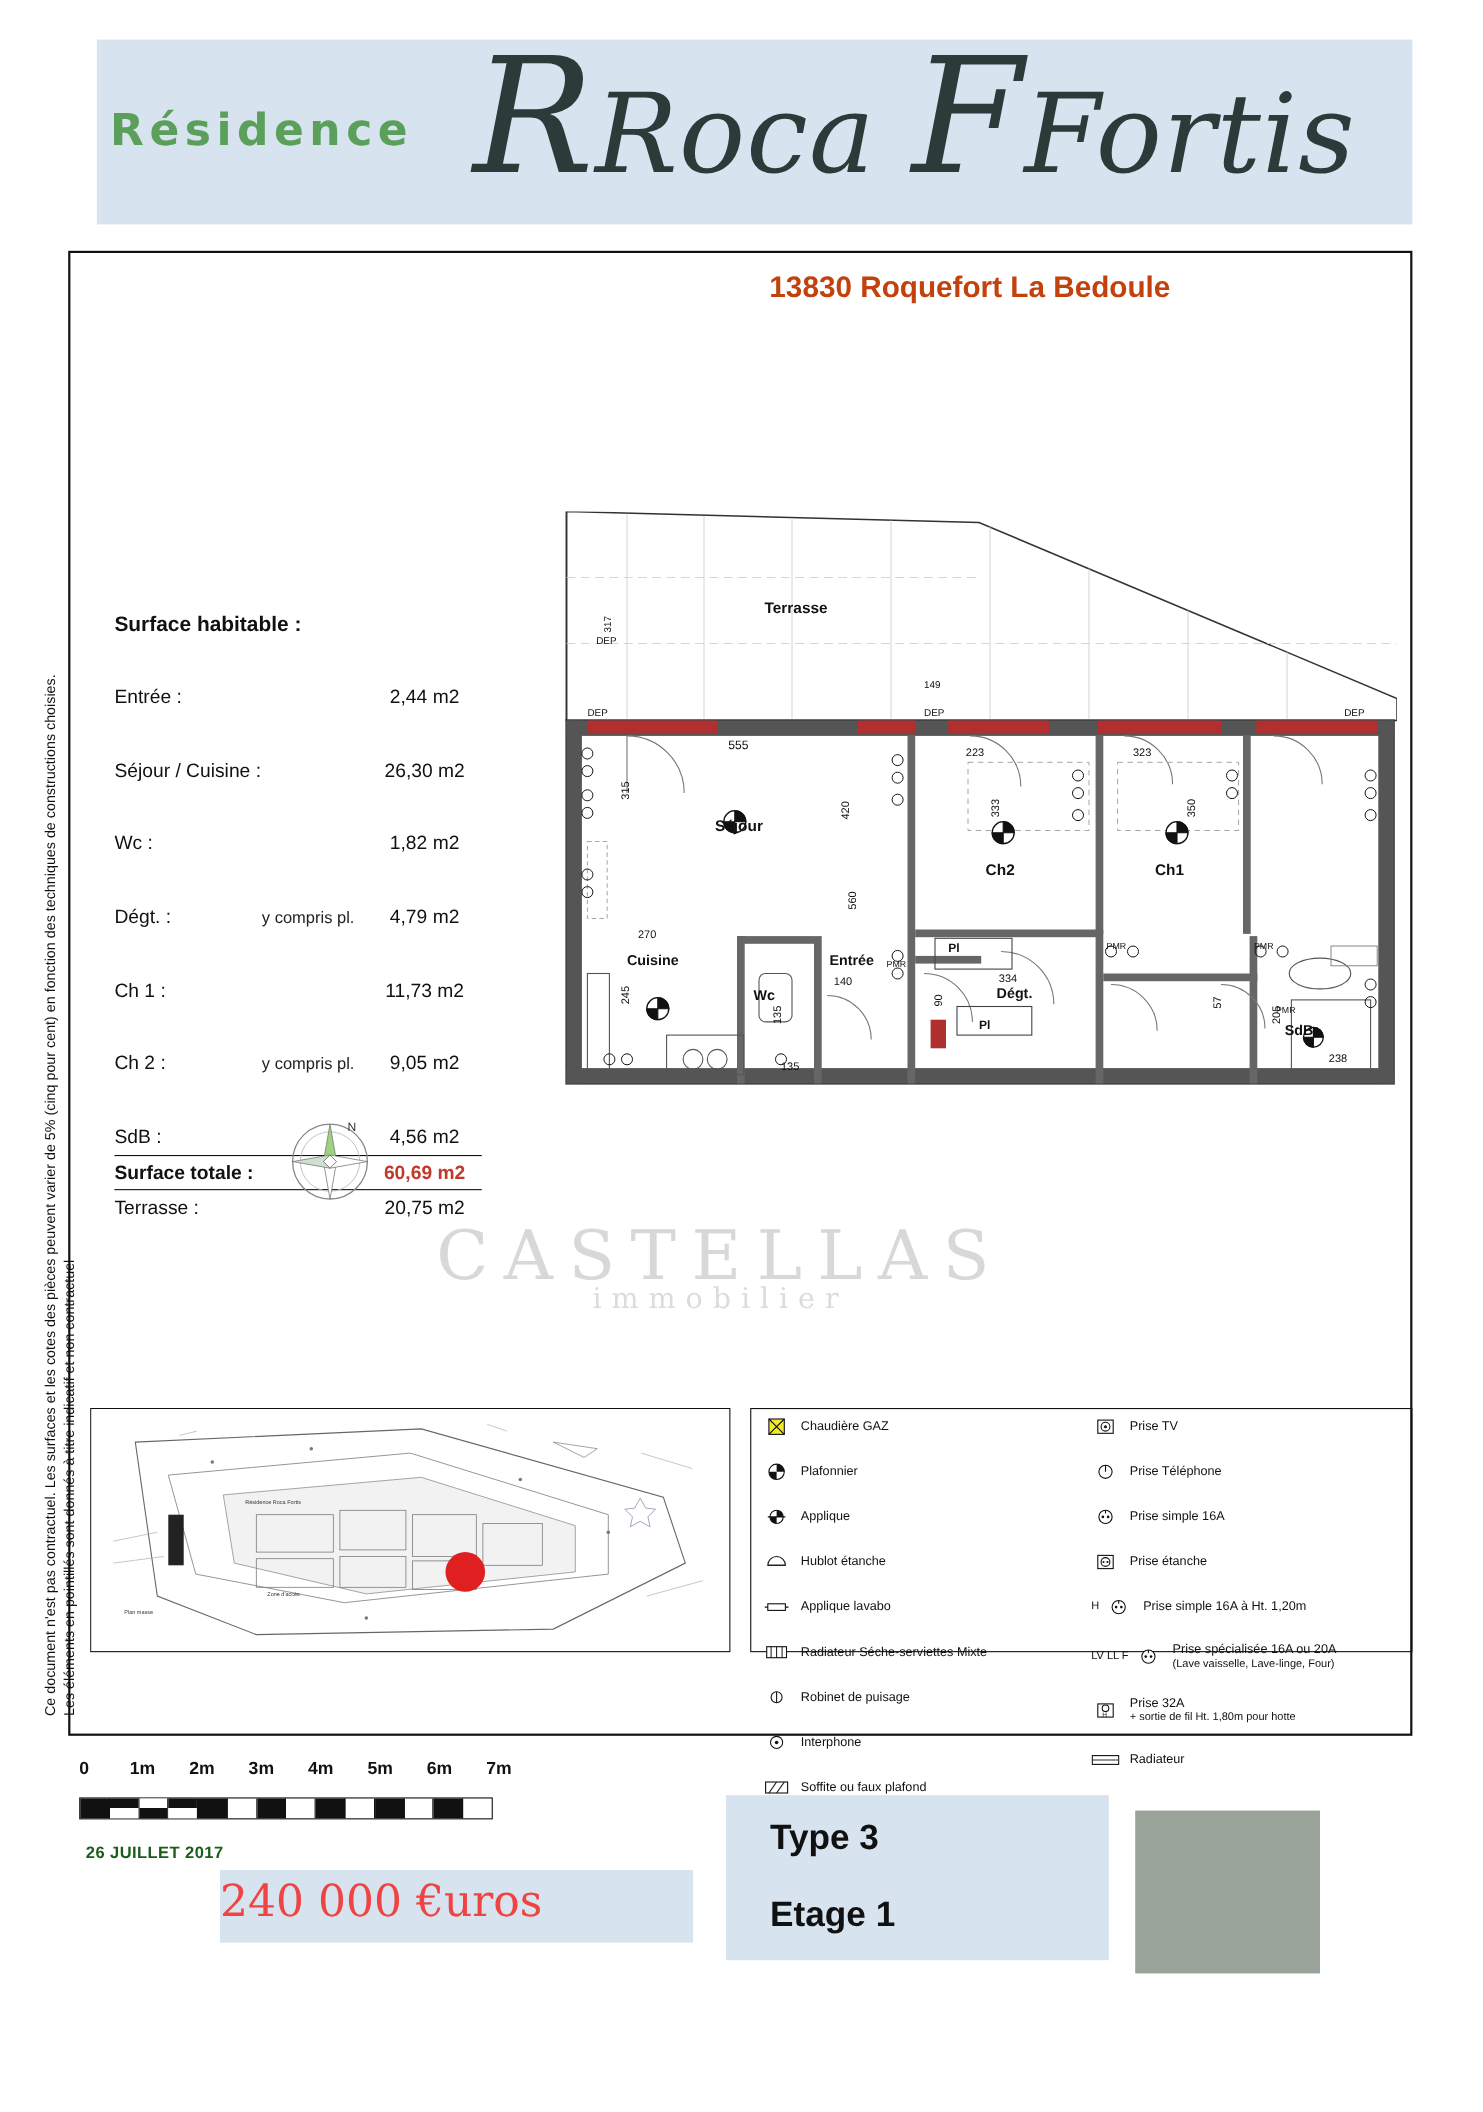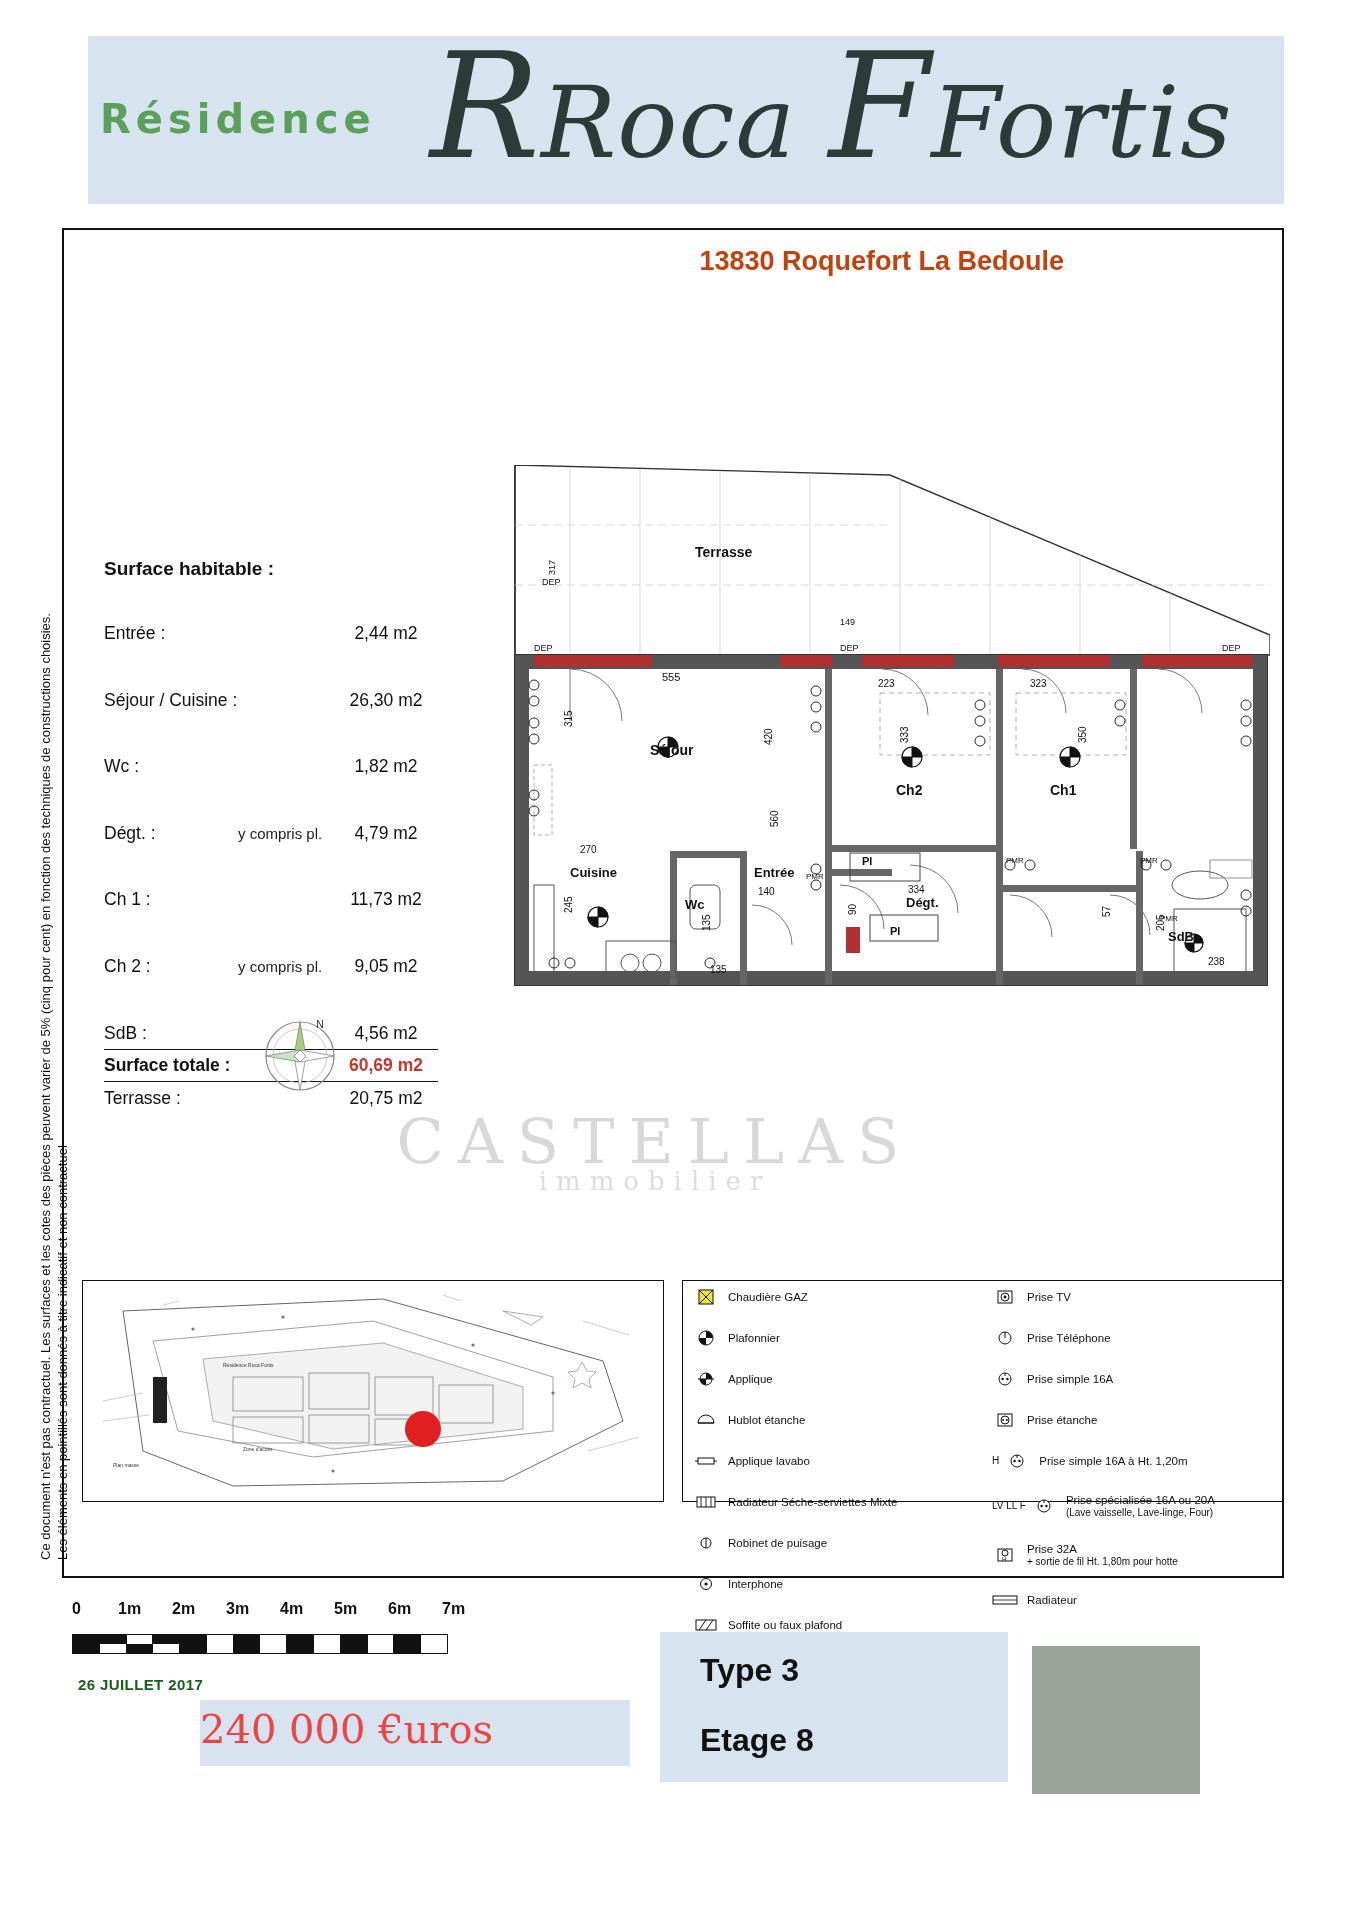--- a/index.html
+++ b/index.html
@@ -858,17 +858,17 @@
     <i></i>
   </div>
 
   <div class="date-line">26 JUILLET 2017</div>
 
   <div class="price-band"></div>
   <div class="price-text">240 000 €uros</div>
 
   <div class="type-band"></div>
   <div class="type-text">Type 3</div>
-  <div class="etage-text">Etage 8</div>
+  <div class="etage-text">Etage 1</div>
 
   <div class="lot-shadow"></div>
 
 </div>
 
 </body></html>

